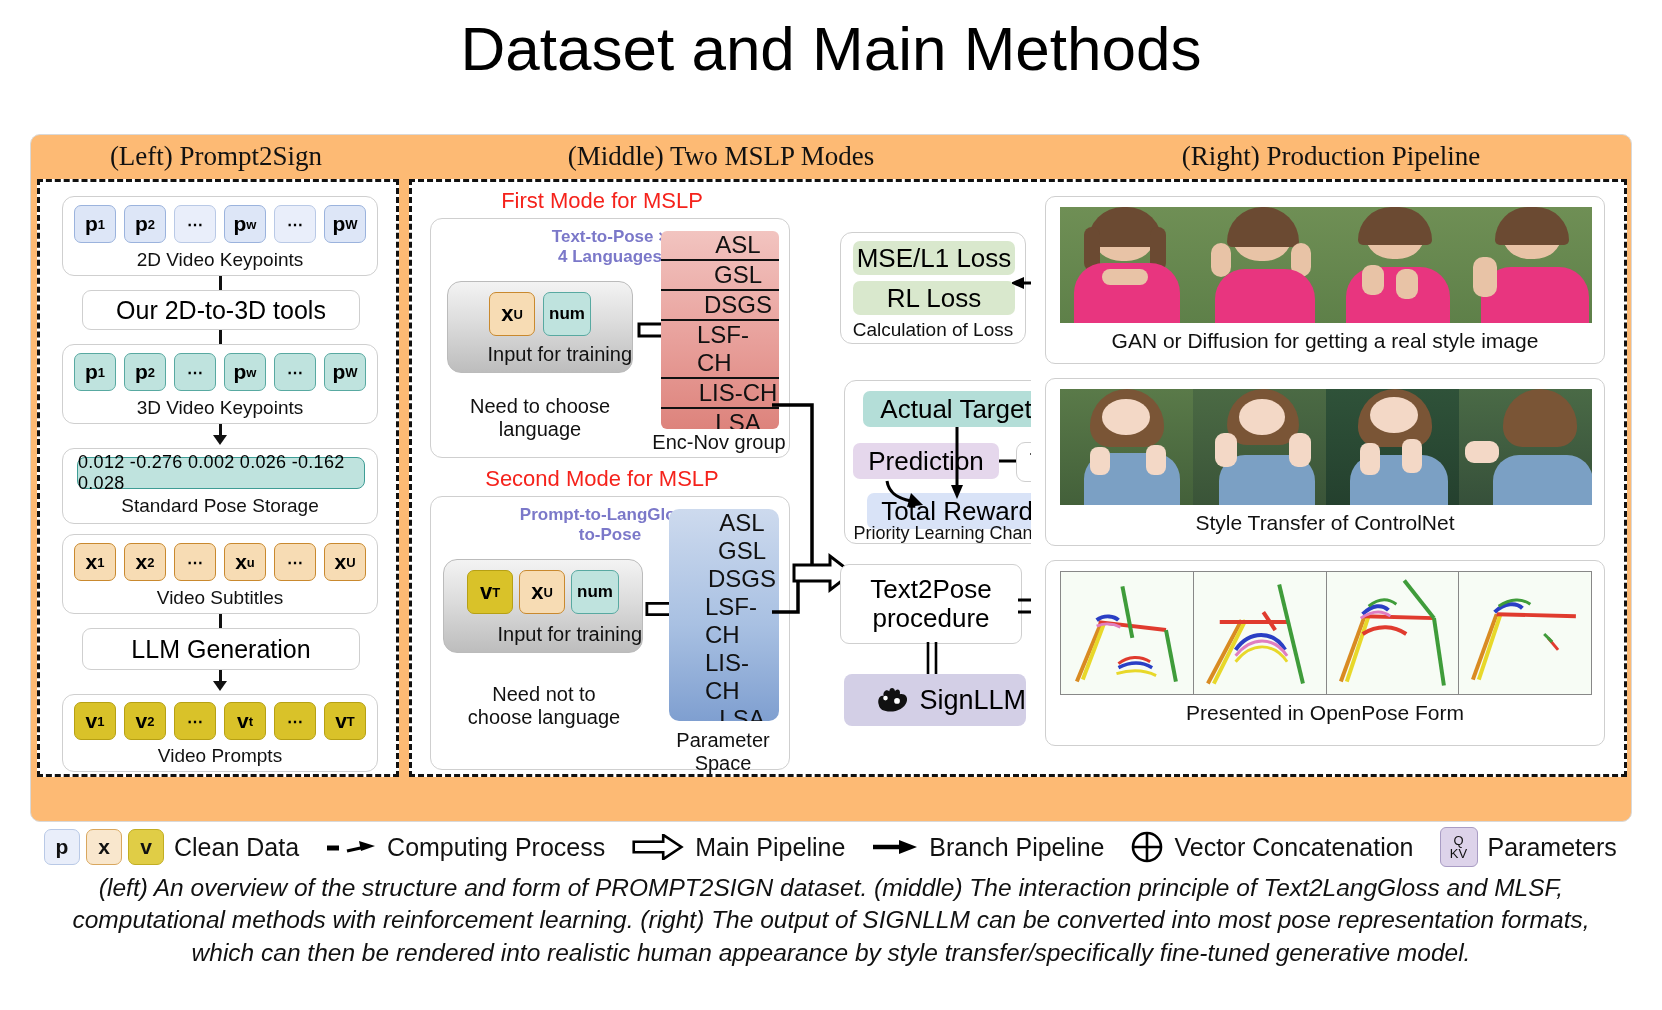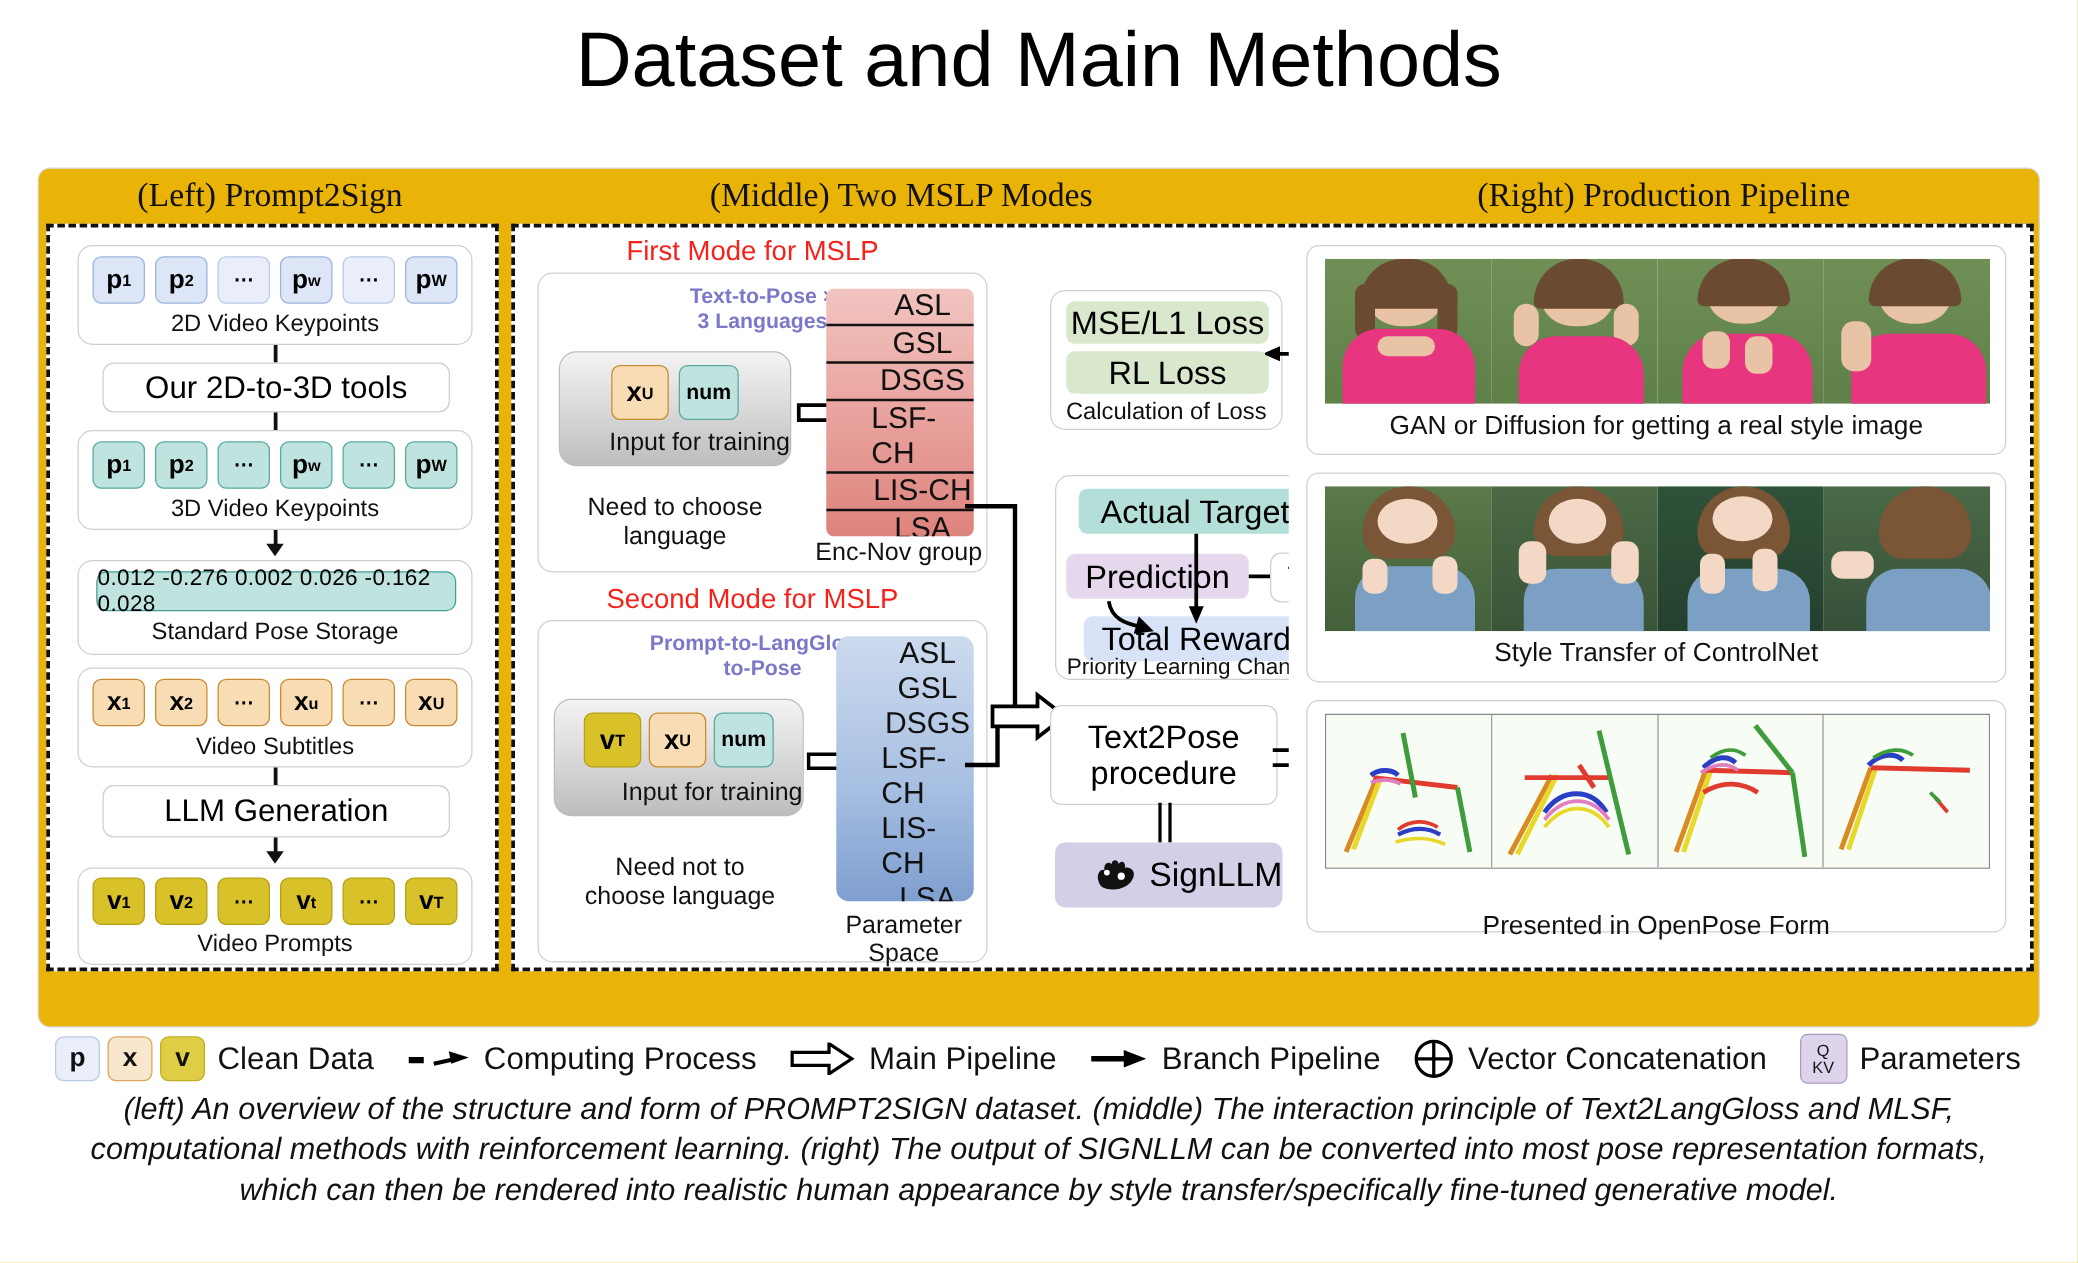--- a/index.html
+++ b/index.html
@@ -8,21 +8,21 @@
   
   #main-title{
     text-align:center;font-size:62px;font-weight:400;letter-spacing:0px;
     font-family:"Liberation Sans",sans-serif;
     padding-top:18px;line-height:1.0;
   }
 
   
   #figure-card{
     position:absolute;left:30px;top:134px;width:1602px;height:688px;
-    border:1px solid #d9d9d9;border-radius:10px;background:#eab308;box-sizing:border-box;
+    border:1px solid #d9d9d9;border-radius:10px;background:#fdba74;box-sizing:border-box;
   }
 
   
   .col-head{
     position:absolute;text-align:center;font-family:"Liberation Serif",serif;
     font-size:27px;color:#111;top:6px;
   }
 
   
   .dashed-col{
@@ -236,21 +236,21 @@
     </div>
   </div>
 
   <div class="dashed-col" style="left:378px;top:44px;width:1214px;height:598px;border-right:none;">
 
     <div class="mode-head" style="left:0px;top:6px;width:380px;">First Mode for MSLP</div>
 
     <div class="gbox" style="left:18px;top:36px;width:360px;height:240px;">
       <div class="sub-purple" style="top:8px;">
         <span>Text-to-Pose ×</span><br>
-        <span>3 Languages</span>
+        <span>4 Languages</span>
       </div>
 
       <div class="gray-capsule" style="left:16px;top:62px;width:186px;height:92px;">
         <div class="cap-chips">
           <div class="chip tan">x<sub>U</sub></div>
           <div class="chip num">num</div>
         </div>
         <div class="cap-label">Input for training</div>
       </div>
 
@@ -491,21 +491,21 @@
         <svg width="133" height="122" viewBox="0 0 133 122" style="background:#f7fcf5;">
           <path d="M14,108 L38,42" stroke="#d98b22" stroke-width="4" fill="none"></path>
           <path d="M20,108 L42,42" stroke="#e8d82a" stroke-width="4" fill="none"></path>
           <path d="M38,42 L118,44" stroke="#e03b2e" stroke-width="4" fill="none"></path>
           <path d="M36,40 C46,30 58,30 64,36" stroke="#2a3fc4" stroke-width="4" fill="none"></path>
           <path d="M40,34 C52,26 64,26 72,32" stroke="#3f9c3a" stroke-width="3" fill="none"></path>
           <path d="M90,66 L100,78" stroke="#e03b2e" stroke-width="3" fill="none"></path>
           <path d="M86,62 L94,70" stroke="#3f9c3a" stroke-width="3" fill="none"></path>
         </svg>
       </div>
-      <div class="media-caption" style="top:140px;margin-top:28px;">Presented in OpenPose Form</div>
+      <div class="media-caption" style="top:140px;">Presented in OpenPose Form</div>
     </div>
   </div>
 </div>
 
 <div id="legend">
   <div class="lg-chips">
     <div class="chip blue-l">p</div>
     <div class="chip tan-l">x</div>
     <div class="chip gold-l">v</div>
   </div>

